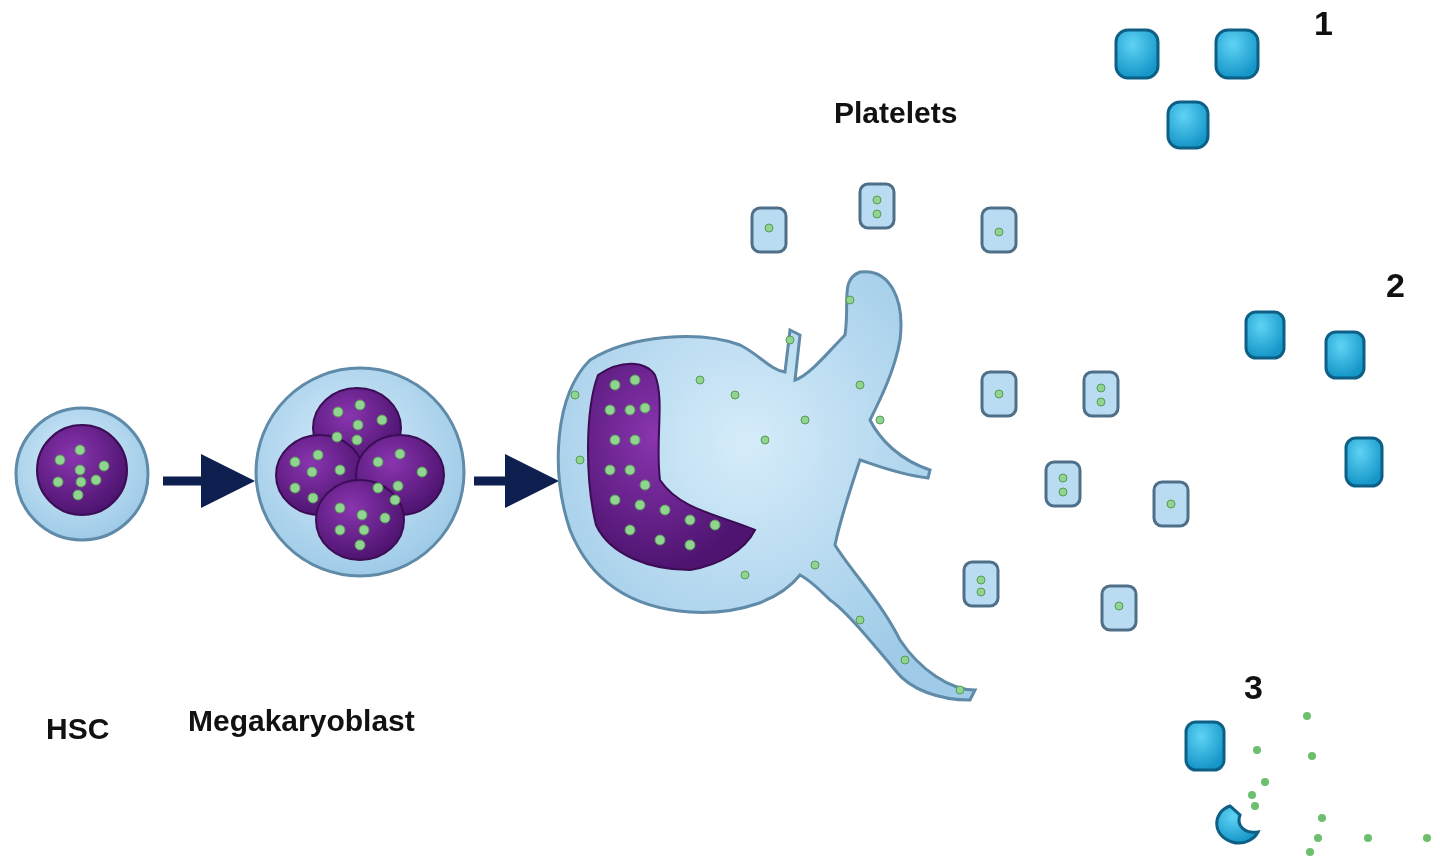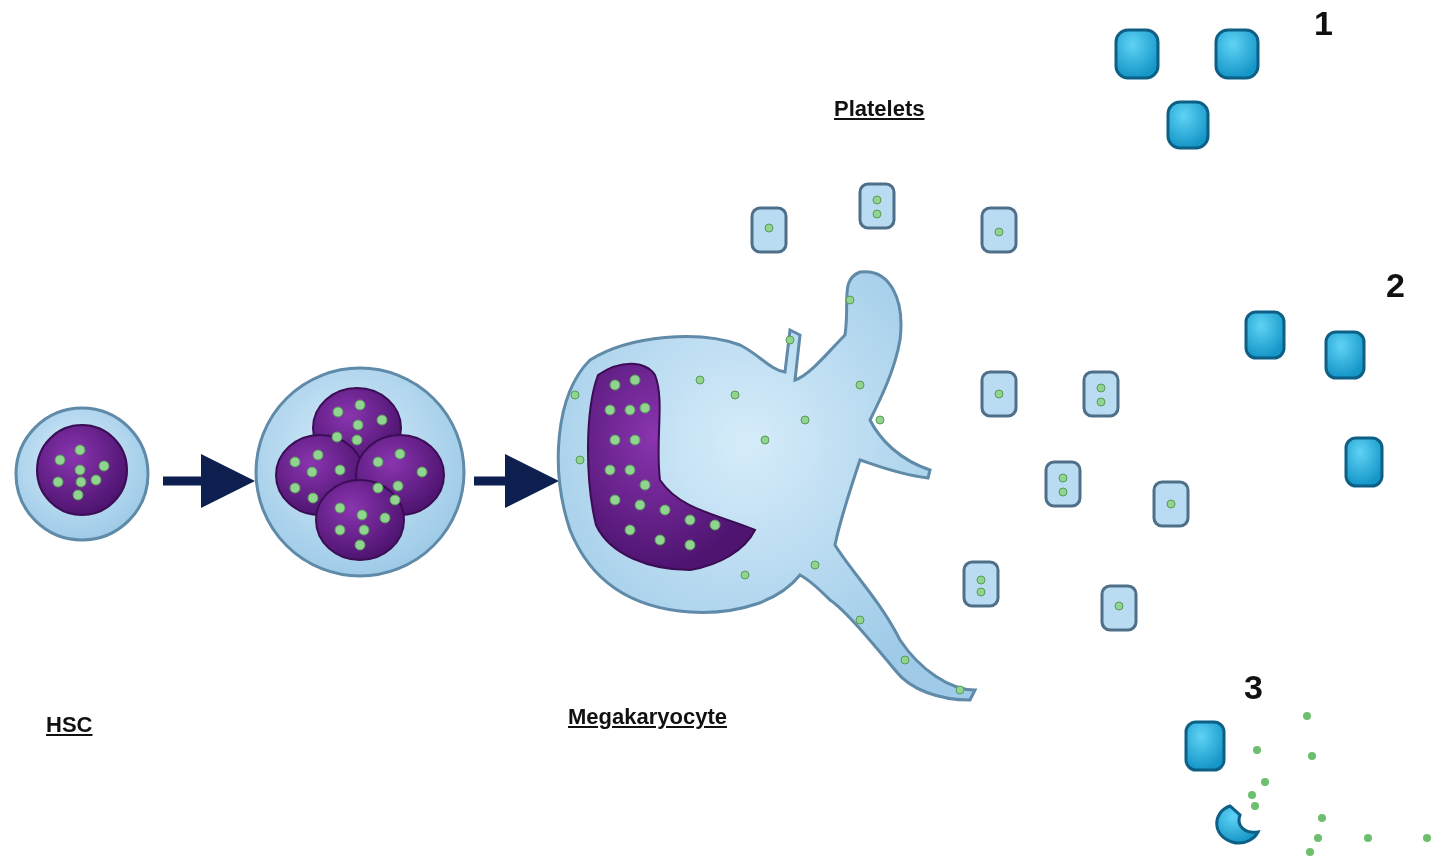--- a/index.html
+++ b/index.html
@@ -1,18 +1,18 @@
 <!DOCTYPE html>
 <html><head>
 <meta charset="utf-8">
 <style>
 html,body{margin:0;padding:0;background:#fff;}
 #stage{position:relative;width:1440px;height:864px;overflow:hidden;background:#fff;font-family:"Liberation Sans",sans-serif;}
 svg{position:absolute;left:0;top:0;}
-.lbl{position:absolute;font-weight:bold;color:#111;font-size:22px;white-space:nowrap;text-decoration:underline;}
+.lbl{position:absolute;font-weight:bold;color:#111;font-size:30px;white-space:nowrap;}
 .num{position:absolute;font-weight:bold;color:#111;font-size:34px;}
 </style>
 </head>
 <body>
 
 <div id="stage">
 <svg width="1440" height="864" viewBox="0 0 1440 864">
   <defs>
     <radialGradient id="cyt" cx="45%" cy="40%" r="60%">
           <stop offset="0" stop-color="#d6ecfa"></stop>
@@ -182,18 +182,18 @@
       <circle cx="1322" cy="818" r="4"></circle>
           <circle cx="1318" cy="838" r="4"></circle>
           <circle cx="1368" cy="838" r="4"></circle>
       <circle cx="1427" cy="838" r="4"></circle>
           <circle cx="1310" cy="852" r="4"></circle>
     </g>
   </g>
 </svg>
 
 <div class="lbl" style="left:46px;top:712px;">HSC</div>
-<div class="lbl" style="left:568px;top:704px;">Megakaryocyte</div>
+<div class="lbl" style="left:188px;top:704px;">Megakaryoblast</div>
 <div class="lbl" style="left:834px;top:96px;">Platelets</div>
 <div class="num" style="left:1314px;top:4px;">1</div>
 <div class="num" style="left:1386px;top:266px;">2</div>
 <div class="num" style="left:1244px;top:668px;">3</div>
 </div>
 
 </body></html>

